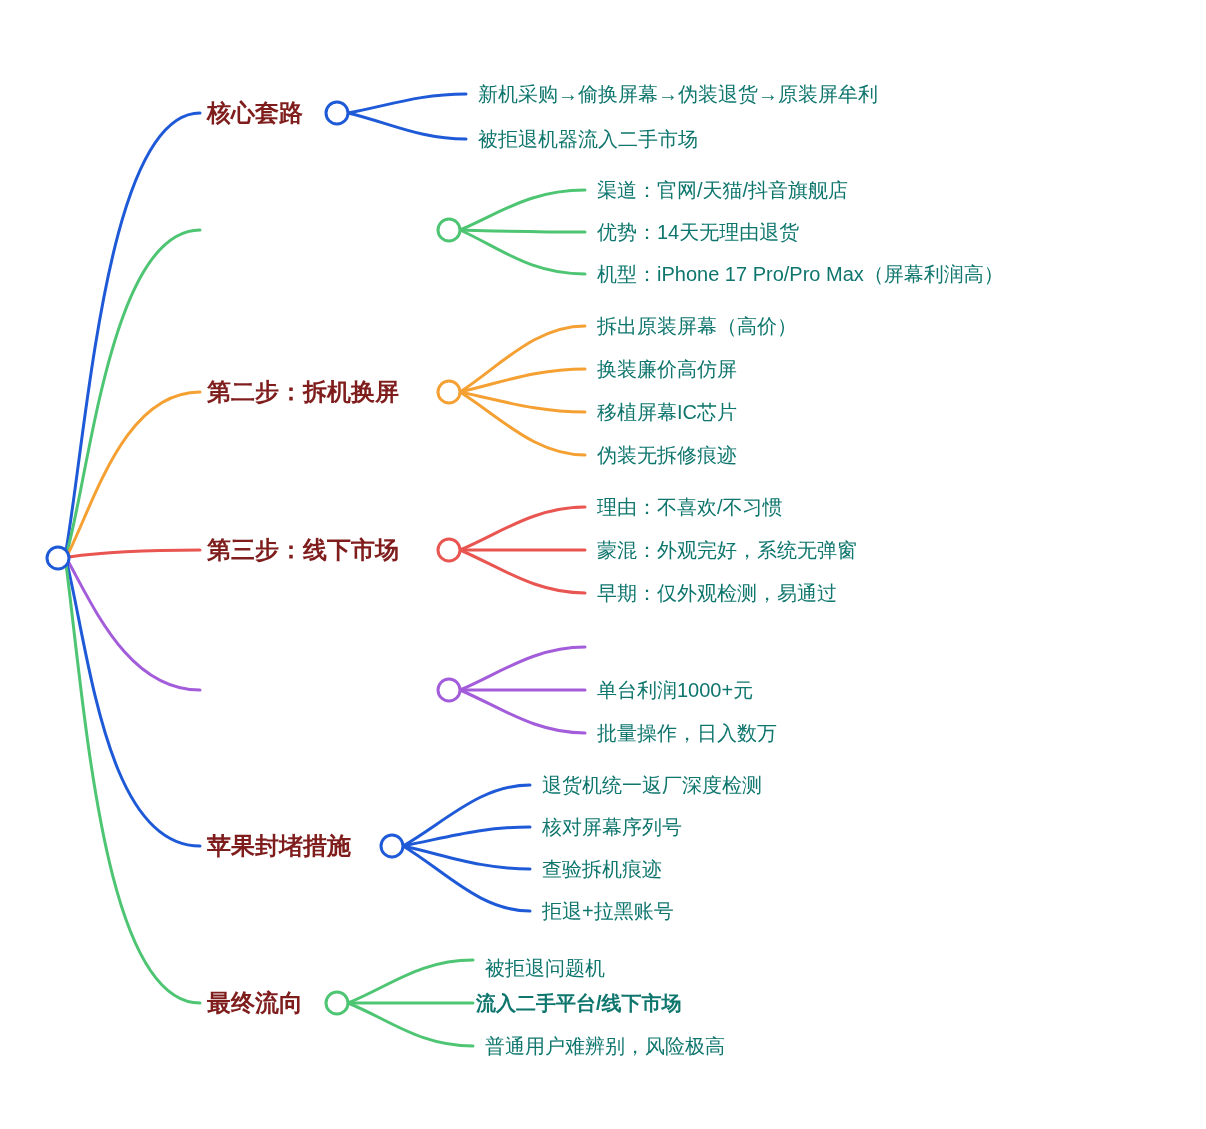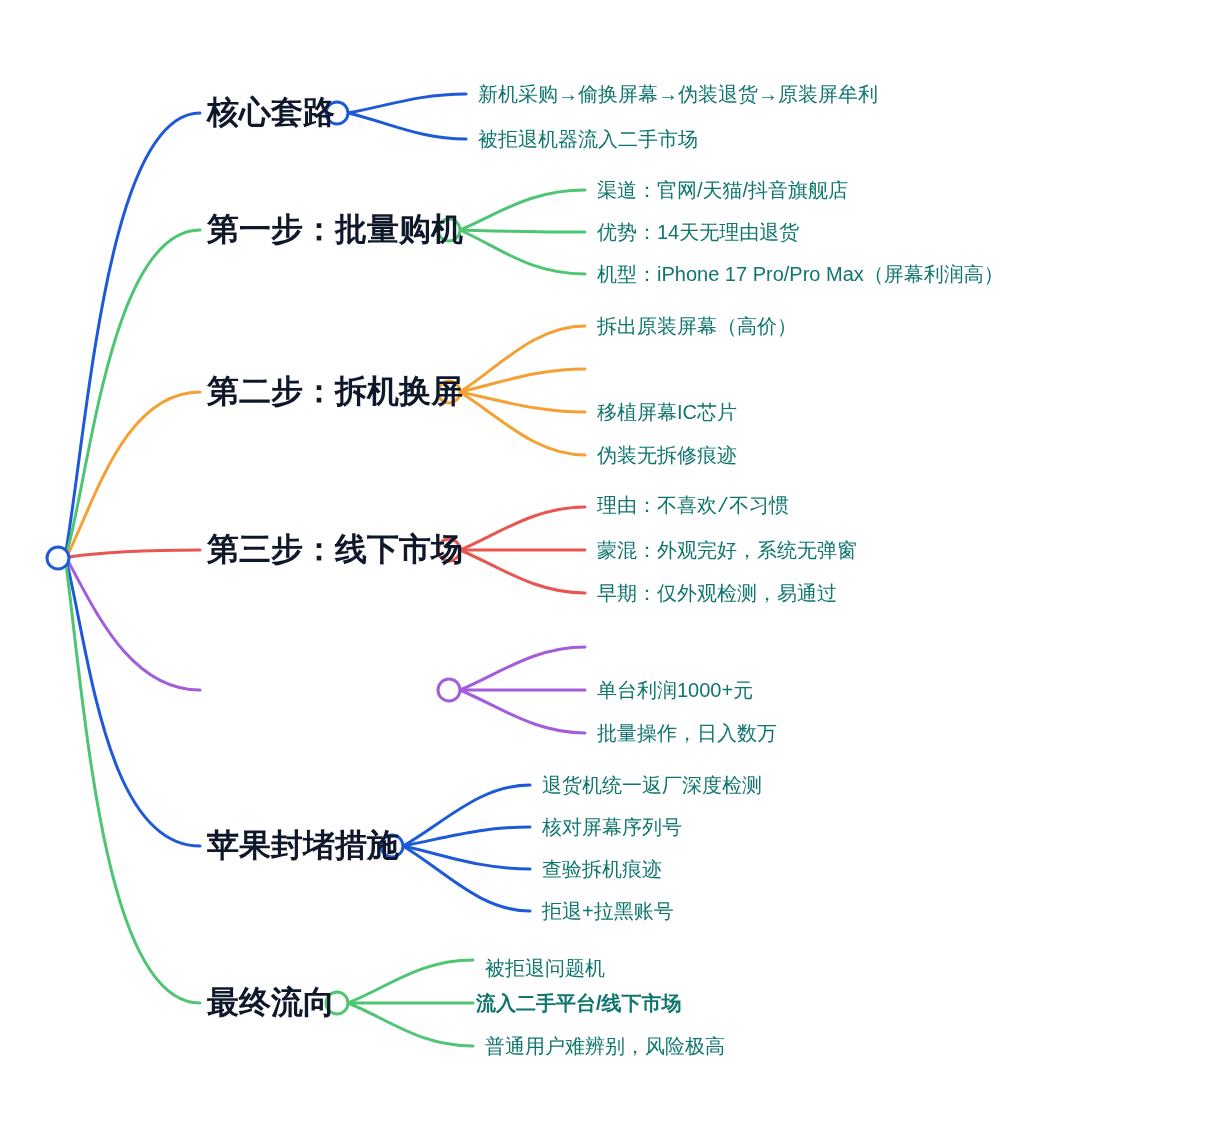--- a/index.html
+++ b/index.html
@@ -9,21 +9,21 @@
     background:#fff;
     font-family:"Liberation Sans","DejaVu Sans",sans-serif;
     overflow:hidden;
   }
   svg.connectors{position:absolute;left:0;top:0;width:1206px;height:1129px;}
   svg.connectors path{fill:none;stroke-width:3;stroke-linecap:round;}
   svg.connectors circle{fill:#fff;stroke-width:3;}
   .branch-label{
     position:absolute;
     transform:translateY(-52%);
-    font-size:32px;font-weight:700;color:#0f172a;
+    font-size:24px;font-weight:700;color:#7f1d1d;
     white-space:nowrap;line-height:1;
   }
   .child-label{
     position:absolute;
     transform:translateY(-52%);
     font-size:20px;font-weight:400;color:#0f766e;
     white-space:nowrap;line-height:1;
   }
 </style>
 </head>
@@ -74,38 +74,38 @@
     <circle cx="337" cy="113" r="11" stroke="#1E5AD7"></circle>
     <circle cx="449" cy="230" r="11" stroke="#4EC573"></circle>
     <circle cx="449" cy="392" r="11" stroke="#F5A032"></circle>
     <circle cx="449" cy="550" r="11" stroke="#E95550"></circle>
     <circle cx="449" cy="690" r="11" stroke="#A35CDA"></circle>
     <circle cx="392" cy="846" r="11" stroke="#1E5AD7"></circle>
     <circle cx="337" cy="1003" r="11" stroke="#4EC573"></circle>
   </svg>
 
   <div class="branch-label" style="left:207px;top:113px;">核心套路</div>
-  <div class="branch-label" style="left:207px;top:230px;">第一步：批量购机</div>
   <div class="branch-label" style="left:207px;top:392px;">第二步：拆机换屏</div>
   <div class="branch-label" style="left:207px;top:550px;">第三步：线下市场</div>
   <div class="branch-label" style="left:207px;top:846px;">苹果封堵措施</div>
   <div class="branch-label" style="left:207px;top:1003px;">最终流向</div>
 
   <div class="child-label" style="left:478px;top:94px;">新机采购→偷换屏幕→伪装退货→原装屏牟利</div>
   <div class="child-label" style="left:478px;top:139px;">被拒退机器流入二手市场</div>
 
   <div class="child-label" style="left:597px;top:190px;">渠道：官网/天猫/抖音旗舰店</div>
   <div class="child-label" style="left:597px;top:232px;">优势：14天无理由退货</div>
   <div class="child-label" style="left:597px;top:274px;">机型：iPhone 17 Pro/Pro Max（屏幕利润高）</div>
 
   <div class="child-label" style="left:597px;top:326px;">拆出原装屏幕（高价）</div>
+  <div class="child-label" style="left:597px;top:369px;">换装廉价高仿屏</div>
   <div class="child-label" style="left:597px;top:412px;">移植屏幕IC芯片</div>
   <div class="child-label" style="left:597px;top:455px;">伪装无拆修痕迹</div>
 
-  <div class="child-label" style="left:597px;top:507px;font-family:Liberation Mono, monospace;">理由：不喜欢/不习惯</div>
+  <div class="child-label" style="left:597px;top:507px;">理由：不喜欢/不习惯</div>
   <div class="child-label" style="left:597px;top:550px;">蒙混：外观完好，系统无弹窗</div>
   <div class="child-label" style="left:597px;top:593px;">早期：仅外观检测，易通过</div>
 
   <div class="child-label" style="left:597px;top:690px;">单台利润1000+元</div>
   <div class="child-label" style="left:597px;top:733px;">批量操作，日入数万</div>
 
   <div class="child-label" style="left:542px;top:785px;text-align:right;">退货机统一返厂深度检测</div>
   <div class="child-label" style="left:542px;top:827px;">核对屏幕序列号</div>
   <div class="child-label" style="left:542px;top:869px;">查验拆机痕迹</div>
   <div class="child-label" style="left:542px;top:911px;">拒退+拉黑账号</div>

